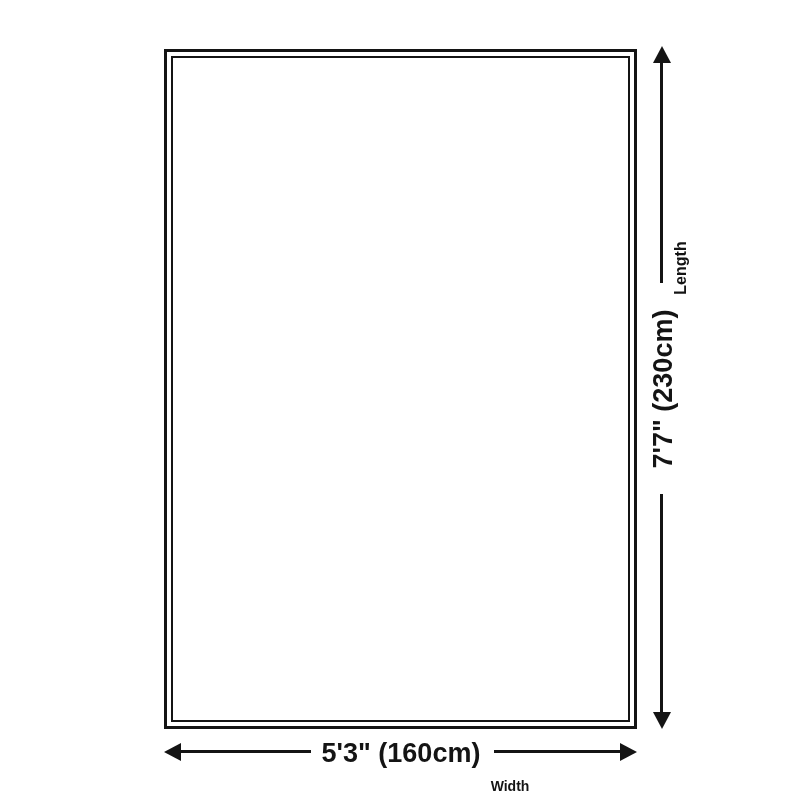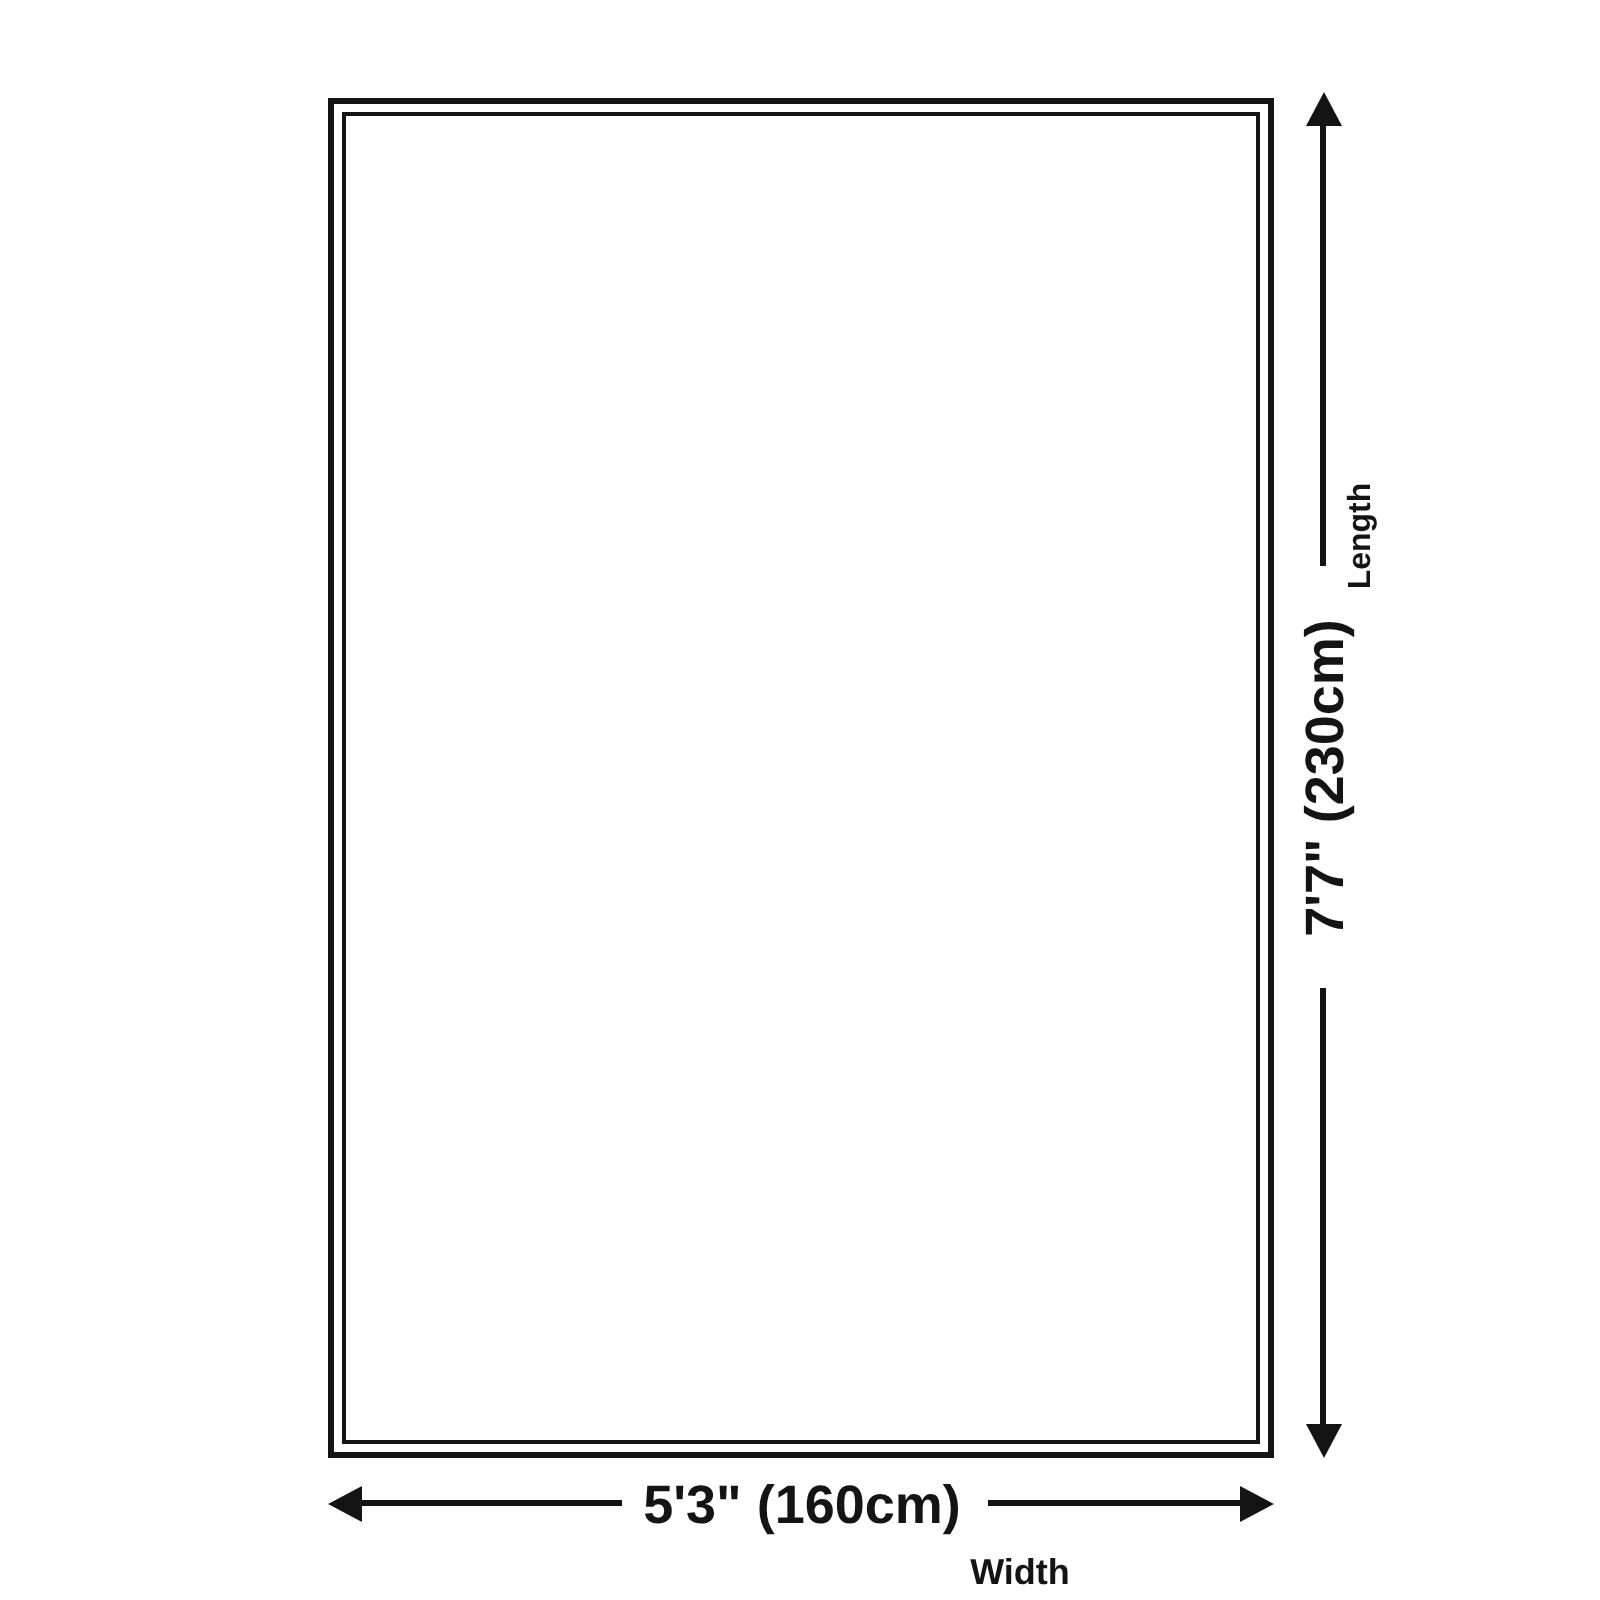--- a/index.html
+++ b/index.html
@@ -88,21 +88,21 @@
     font-size: 16px;
     transform: translate(-50%, -50%) rotate(-90deg);
   }
   .width-value {
     left: 401px; top: 753px;
     font-size: 27px;
     transform: translate(-50%, -50%);
   }
   .width-label {
     left: 510px; top: 786px;
-    font-size: 18px;
+    font-size: 14px;
     transform: translate(-50%, -50%);
   }
 </style>
 </head>
 <body>
 
 <div class="canvas">
 
   <div class="rug-outer">
     <div class="rug-inner"></div>

